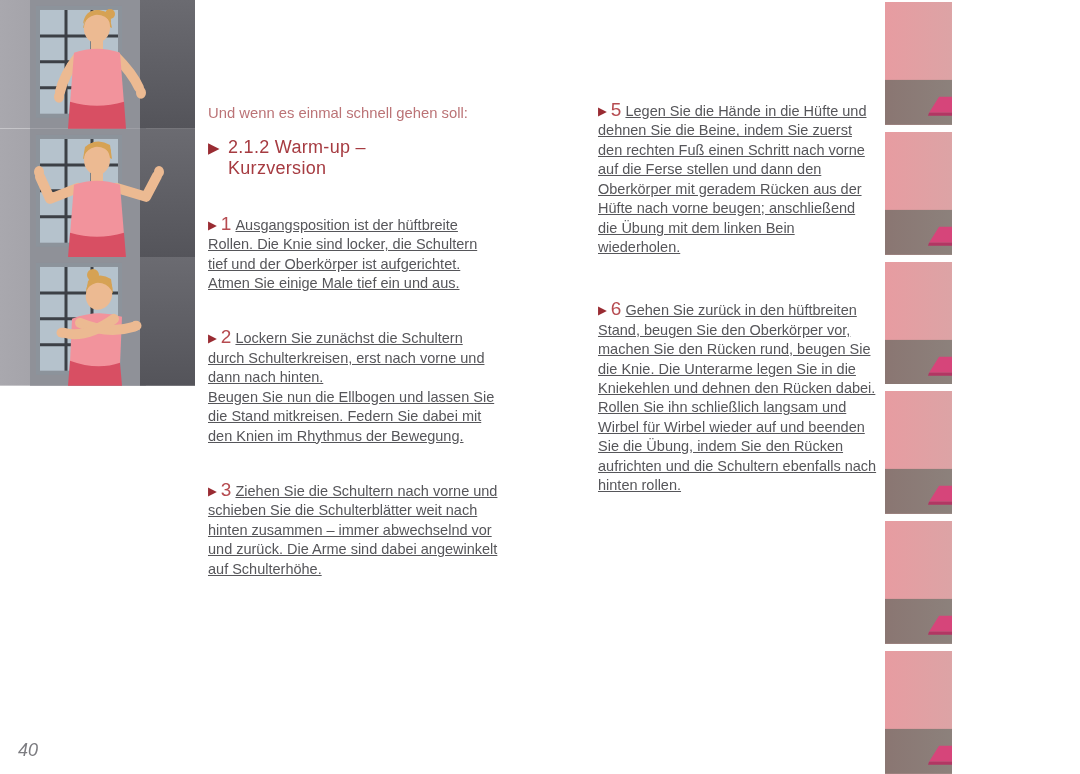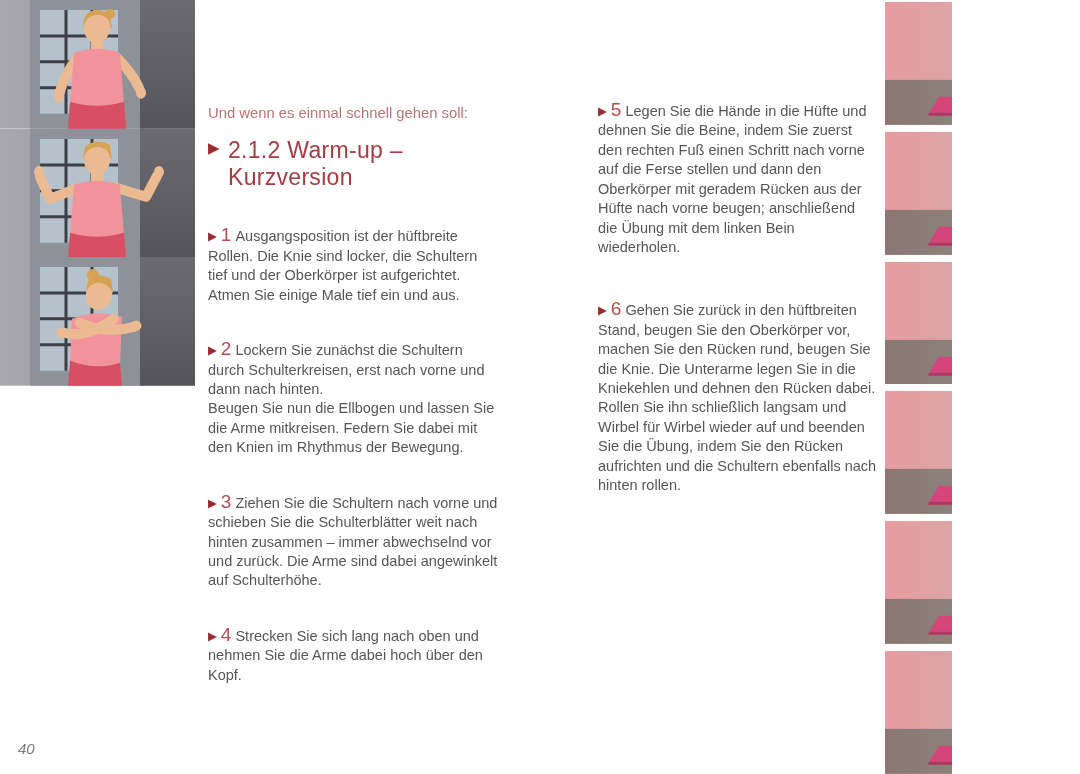--- a/index.html
+++ b/index.html
@@ -30,39 +30,39 @@
   }
   .heading{
     display:flex;align-items:flex-start;
     margin:0 0 34px 0;
   }
   .heading .marker{
     color:#992b32;font-size:15px;line-height:1.5;
     width:20px;flex:0 0 20px;
   }
   .heading .title{
-    color:#a63b41;font-size:23px;line-height:1.18;
+    color:#a63b41;font-size:18px;line-height:1.18;
     white-space:pre-line;letter-spacing:0.3px;font-weight:400;margin:0;
   }
 
   .step{
     margin:0 0 34px 0;color:#56565a;font-size:14.5px;line-height:1.34;
   }
   .text-col.tright .step{margin-bottom:42px;}
   .step .marker{
     color:#992b32;font-size:11.5px;position:relative;top:-1px;margin-right:4px;
   }
   .step .num{
     color:#b64b50;font-size:19px;line-height:1;margin-right:4px;
   }
-  .step .txt{white-space:pre-line;}
+  .step .txt{white-space:pre-line;text-decoration:underline;}
 
   .page-number{
     position:absolute;left:18px;top:740px;
-    color:#7c7c80;font-size:15px;font-style:italic;
+    color:#7c7c80;font-size:18px;font-style:italic;
   }
 
   
   .skinF{fill:#ecba92;}
   .skinS{stroke:#ecba92;fill:none;stroke-linecap:round;stroke-linejoin:round;}
   .hairF{fill:#d6a254;}
   .topF{fill:#f2939c;}
   .topF2{fill:#f49ba3;}
   .pantsF{fill:#d84f63;}
   .pantsS{stroke:#d0415a;fill:none;stroke-linecap:round;stroke-linejoin:round;}
@@ -317,30 +317,27 @@
       <h1 class="title">2.1.2 Warm-up –
 Kurzversion</h1>
     </div>
 
     <p class="step">
       <span class="marker">▶</span><span class="num">1</span><span class="txt">Ausgangsposition ist der hüftbreite Rollen. Die Knie sind locker, die Schultern tief und der Oberkörper ist aufgerichtet. Atmen Sie einige Male tief ein und aus.</span>
     </p>
 
     <p class="step">
       <span class="marker">▶</span><span class="num">2</span><span class="txt">Lockern Sie zunächst die Schultern durch Schulterkreisen, erst nach vorne und dann nach hinten.
-Beugen Sie nun die Ellbogen und lassen Sie die Arme mitkreisen. Federn Sie dabei mit den Knien im Rhythmus der Bewegung.</span>
+Beugen Sie nun die Ellbogen und lassen Sie die Stand mitkreisen. Federn Sie dabei mit den Knien im Rhythmus der Bewegung.</span>
     </p>
 
     <p class="step">
       <span class="marker">▶</span><span class="num">3</span><span class="txt">Ziehen Sie die Schultern nach vorne und schieben Sie die Schulterblätter weit nach hinten zusammen – immer abwechselnd vor und zurück. Die Arme sind dabei angewinkelt auf Schulterhöhe.</span>
     </p>
 
-    <p class="step">
-      <span class="marker">▶</span><span class="num">4</span><span class="txt">Strecken Sie sich lang nach oben und nehmen Sie die Arme dabei hoch über den Kopf.</span>
-    </p>
   </div>
 
   <div class="text-col tright">
     <p class="step">
       <span class="marker">▶</span><span class="num">5</span><span class="txt">Legen Sie die Hände in die Hüfte und dehnen Sie die Beine, indem Sie zuerst den rechten Fuß einen Schritt nach vorne auf die Ferse stellen und dann den Oberkörper mit geradem Rücken aus der Hüfte nach vorne beugen; anschließend die Übung mit dem linken Bein wiederholen.</span>
     </p>
 
     <p class="step">
       <span class="marker">▶</span><span class="num">6</span><span class="txt">Gehen Sie zurück in den hüftbreiten Stand, beugen Sie den Oberkörper vor, machen Sie den Rücken rund, beugen Sie die Knie. Die Unterarme legen Sie in die Kniekehlen und dehnen den Rücken dabei. Rollen Sie ihn schließlich langsam und Wirbel für Wirbel wieder auf und beenden Sie die Übung, indem Sie den Rücken aufrichten und die Schultern ebenfalls nach hinten rollen.</span>
     </p>

